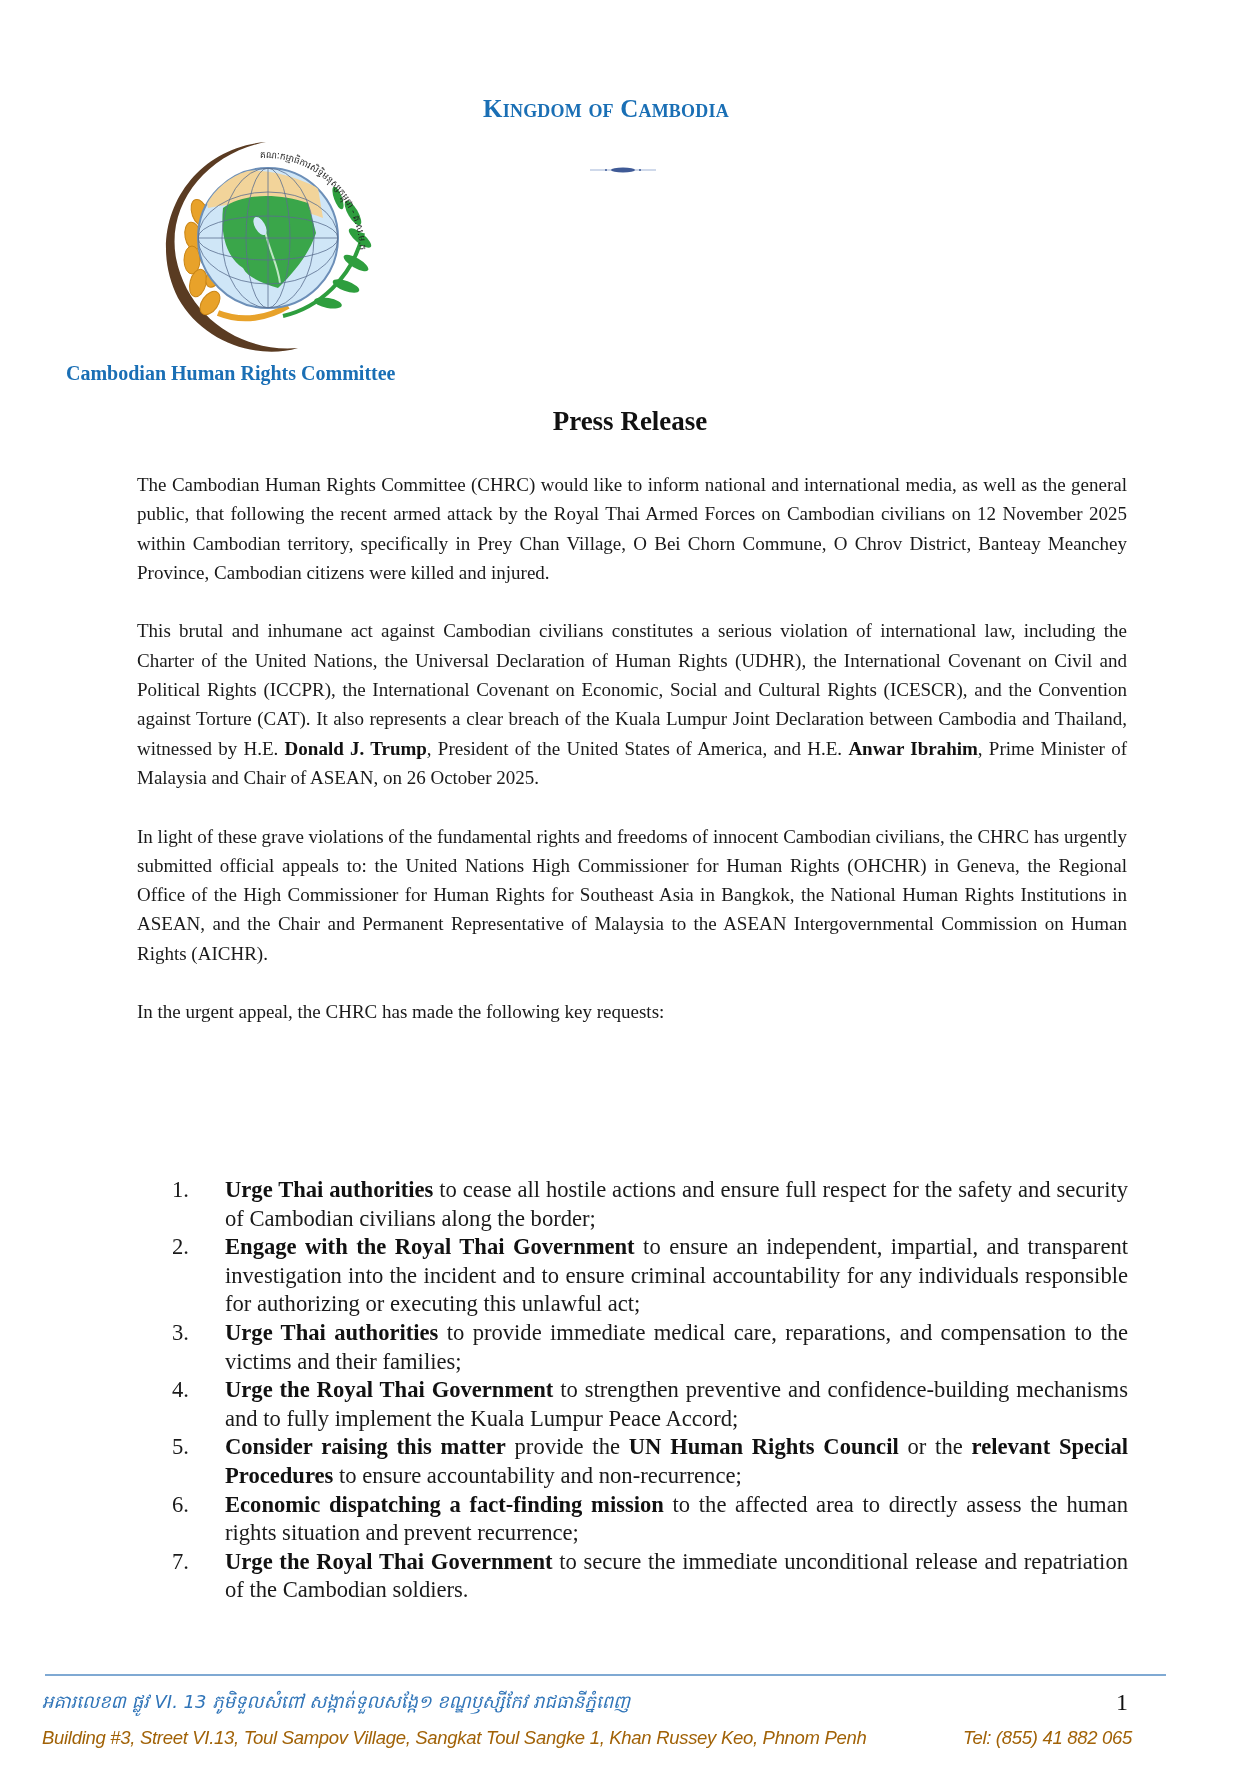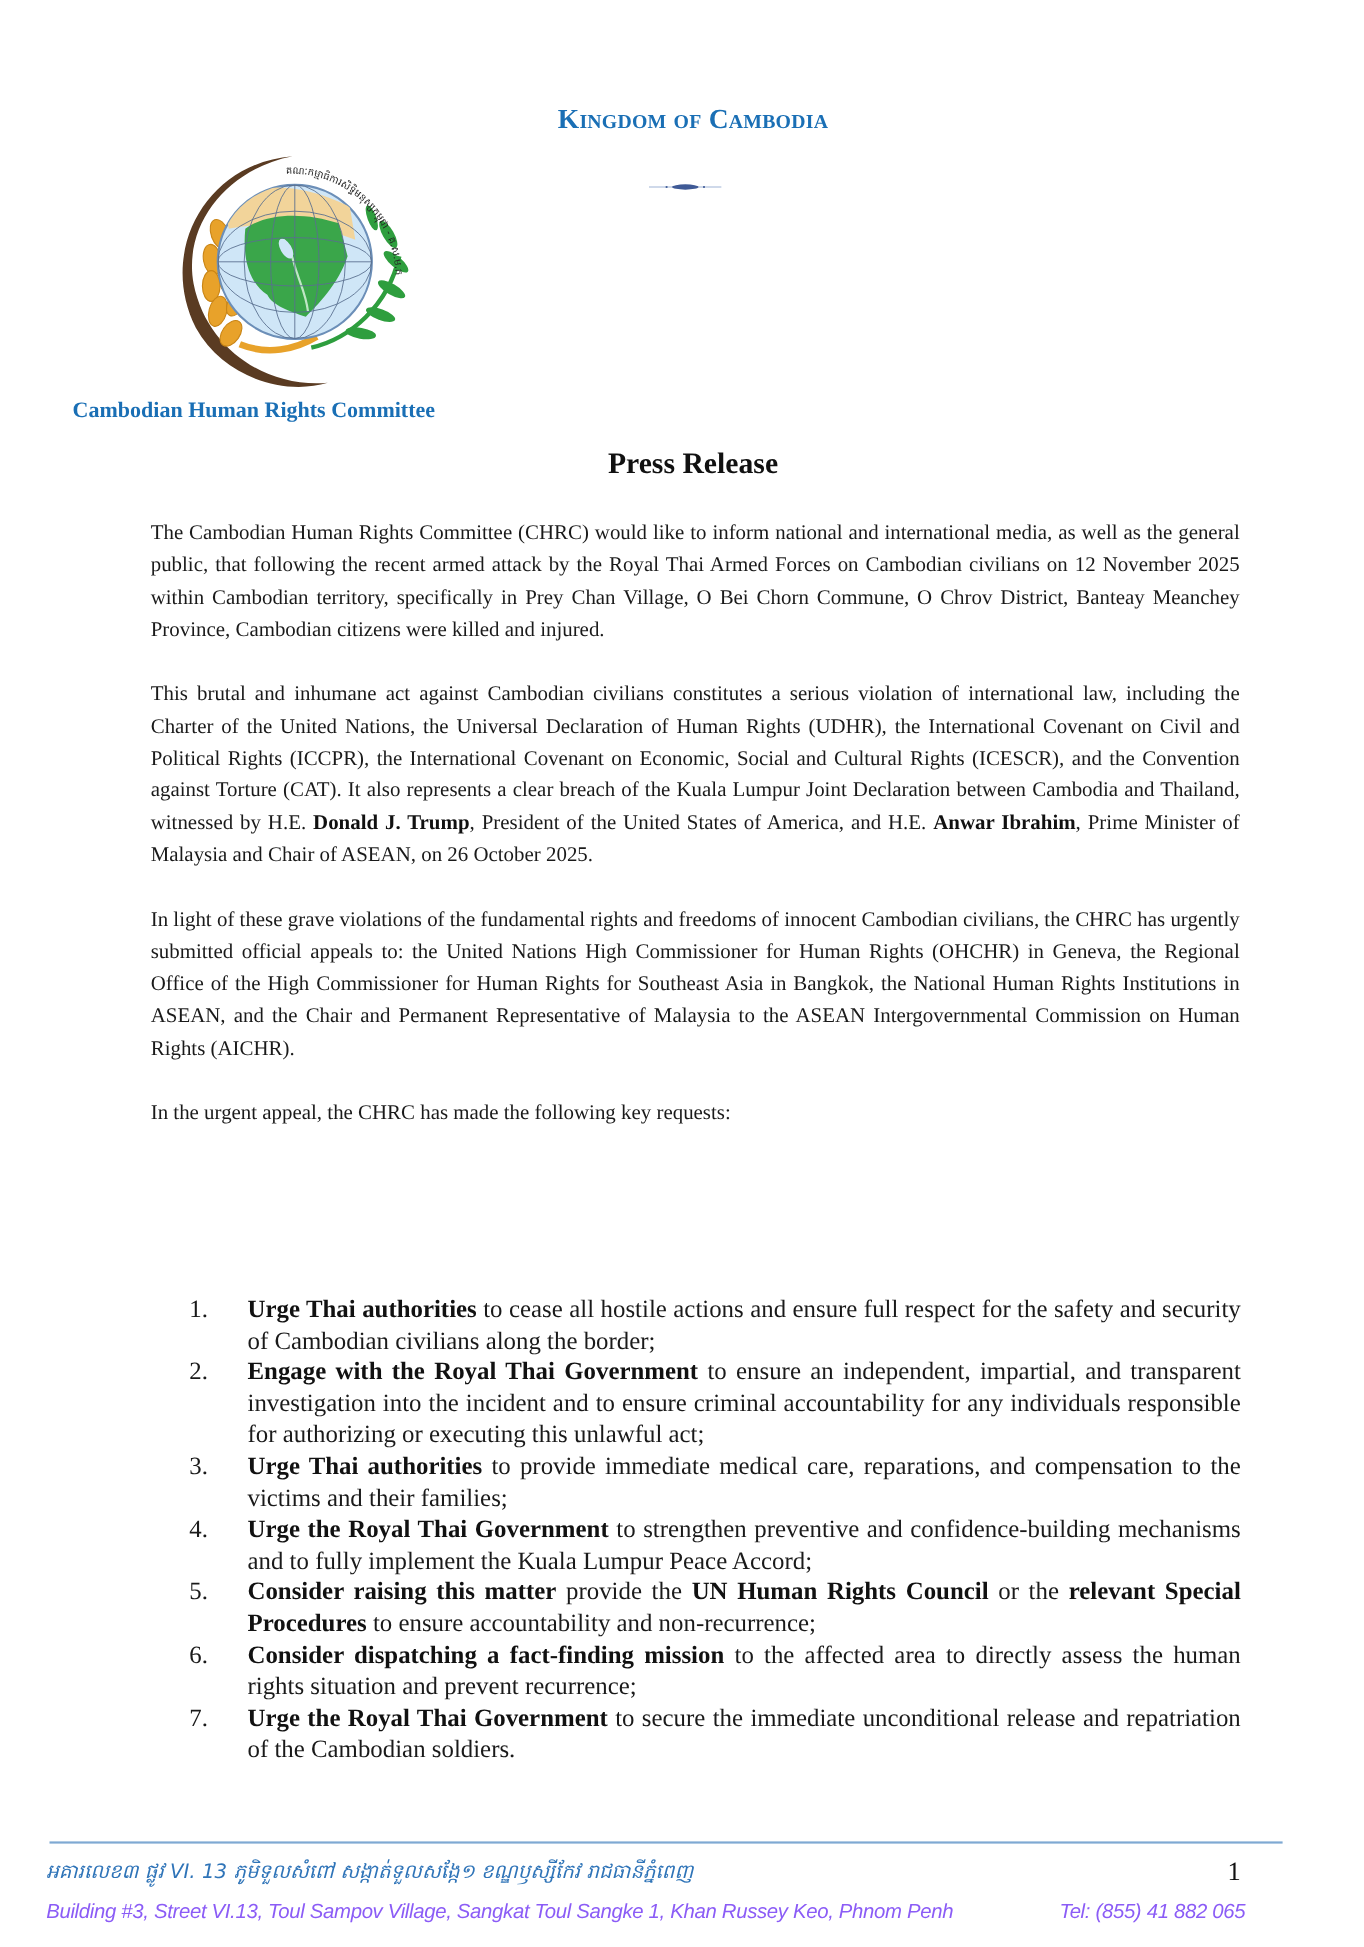--- a/index.html
+++ b/index.html
@@ -1,34 +1,34 @@
 <!DOCTYPE html>
 <html><head>
 <meta charset="utf-8">
 <style>
   html, body { margin: 0; padding: 0; background: #ffffff; }
   body { width: 1240px; height: 1770px; position: relative; overflow: hidden; font-family: "Liberation Serif", serif; color: #1a1a1a; }
   .abs { position: absolute; }
-  .header-block { left: 440px; top: 94px; width: 380px; text-align: center; color: #1a6fb5; font-family: "Liberation Serif", serif; font-weight: bold; font-variant: small-caps; font-size: 25px; line-height: 29px; letter-spacing: 0.2px; }
+  .header-block { left: 416px; top: 94px; width: 380px; text-align: center; color: #1a6fb5; font-family: "Liberation Serif", serif; font-weight: bold; font-variant: small-caps; font-size: 25px; line-height: 29px; letter-spacing: 0.2px; }
   .ornament { left: 590px; top: 167px; width: 66px; height: 6px; }
   .logo { left: 148px; top: 138px; width: 240px; height: 222px; }
   .org-name { left: 66px; top: 358px; color: #1a6fb5; font-weight: bold; font-size: 20px; line-height: 30px; }
   .title { left: 0; width: 1260px; top: 404px; text-align: center; font-weight: bold; font-size: 27px; line-height: 34px; color: #111; }
   .body-text { left: 137px; width: 990px; font-size: 19px; line-height: 29.3px; text-align: justify; color: #1a1a1a; }
   .body-text p { margin: 0 0 29.3px 0; }
   .p1 { top: 470px; }
   .list { left: 172px; width: 956px; top: 1176px; font-size: 22.6px; line-height: 28.6px; color: #1a1a1a; }
   .list-item { display: flex; text-align: justify; }
   .list-num { width: 41px; flex: 0 0 41px; }
   .list-text { flex: 1; margin-left: 12px; }
   b { font-weight: bold; color: #111; }
   .footer-rule { left: 45px; top: 1674px; width: 1121px; height: 2px; background: #7fa9d3; }
   .footer-kh { left: 42px; top: 1688px; font-family: "DejaVu Sans", sans-serif; font-style: italic; color: #2f74b8; font-size: 18px; line-height: 28px; }
   .footer-page { left: 1108px; top: 1688px; width: 20px; text-align: right; font-family: "Liberation Serif", serif; font-size: 24px; line-height: 28px; color: #111; }
-  .footer-en { left: 42px; top: 1726px; width: 1090px; font-family: "Liberation Sans", sans-serif; font-style: italic; color: #8b5cf6; font-size: 18.5px; line-height: 24px; display: flex; justify-content: space-between; letter-spacing: -0.3px; }
+  .footer-en { left: 42px; top: 1726px; width: 1090px; font-family: "Liberation Sans", sans-serif; font-style: italic; color: #a16207; font-size: 18.5px; line-height: 24px; display: flex; justify-content: space-between; letter-spacing: -0.3px; }
 </style>
 </head>
 <body>
 
 <div class="abs header-block">
   <div>Kingdom of Cambodia</div>
 </div>
 <svg class="abs ornament" viewBox="0 0 66 6">
   <line x1="0" y1="3" x2="66" y2="3" stroke="#9fb3d6" stroke-width="1"></line>
   <ellipse cx="33" cy="3" rx="12" ry="2.4" fill="#3f5a96"></ellipse>
@@ -116,21 +116,21 @@
     <div class="list-item">
       <span class="list-num">4.</span>
       <span class="list-text"><b>Urge the Royal Thai Government</b><span> to strengthen preventive and confidence-building mechanisms and to fully implement the Kuala Lumpur Peace Accord;</span></span>
     </div>
     <div class="list-item">
       <span class="list-num">5.</span>
       <span class="list-text"><b>Consider raising this matter</b><span> provide the </span><b>UN Human Rights Council</b><span> or the </span><b>relevant Special Procedures</b><span> to ensure accountability and non-recurrence;</span></span>
     </div>
     <div class="list-item">
       <span class="list-num">6.</span>
-      <span class="list-text"><b>Consider dispatching a fact-finding mission</b><span> to the affected area to directly assess the human rights situation and prevent recurrence;</span></span>
+      <span class="list-text"><b>Economic dispatching a fact-finding mission</b><span> to the affected area to directly assess the human rights situation and prevent recurrence;</span></span>
     </div>
     <div class="list-item">
       <span class="list-num">7.</span>
       <span class="list-text"><b>Urge the Royal Thai Government</b><span> to secure the immediate unconditional release and repatriation of the Cambodian soldiers.</span></span>
     </div>
   </div>
 
 <div class="abs footer-rule"></div>
 <div class="abs footer-kh">អគារលេខ៣ ផ្លូវ VI. 13 ភូមិទួលសំពៅ សង្កាត់ទួលសង្កែ១ ខណ្ឌឫស្សីកែវ រាជធានីភ្នំពេញ</div>
 <div class="abs footer-page">1</div>

